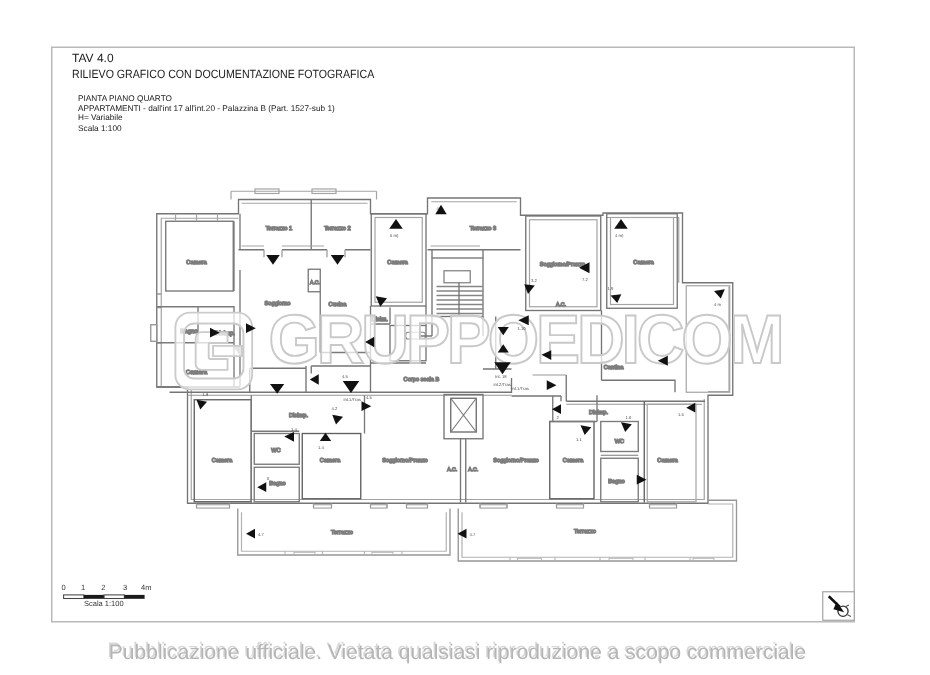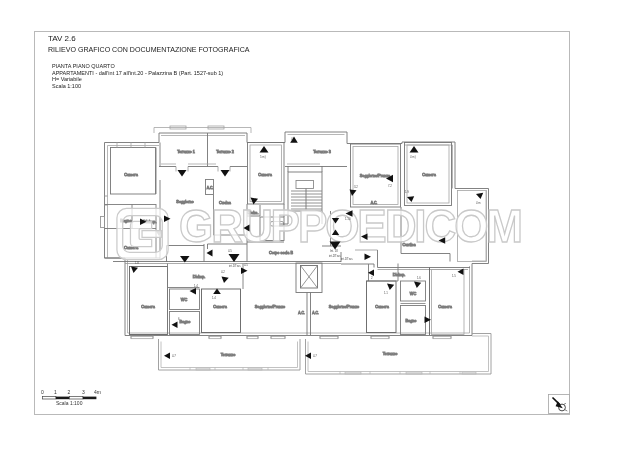--- a/index.html
+++ b/index.html
@@ -6,21 +6,21 @@
 body{width:620px;height:450px;font-family:"Liberation Sans",sans-serif;}
 .page{position:relative;width:620px;height:450px;overflow:hidden;background:#fff;}
 .abs{position:absolute;}
 </style>
 </head>
 <body>
 <div class="page">
 
 <div class="abs" style="left:34px;top:31px;width:534px;height:382px;border:1px solid #b9b9b9;"></div>
 
-<div class="abs" style="left:48px;top:34px;font-size:8px;color:#1a1a1a;">TAV 2.6</div>
+<div class="abs" style="left:48px;top:34px;font-size:8px;color:#1a1a1a;">TAV 4.0</div>
 
 <div class="abs" style="left:48px;top:45px;font-size:8px;color:#1a1a1a;transform:scaleX(0.885);transform-origin:left;white-space:nowrap;">RILIEVO GRAFICO CON DOCUMENTAZIONE FOTOGRAFICA</div>
 
 <div class="abs" style="left:52px;top:63px;font-size:5.5px;color:#1a1a1a;line-height:6.6px;">PIANTA PIANO QUARTO<br>APPARTAMENTI - dall'int 17 all'int.20 - Palazzina B (Part. 1527-sub 1)<br>H= Variabile<br>Scala 1:100</div>
 
 <svg class="abs" style="left:0;top:0;" width="620" height="450" viewBox="0 0 620 450">
 <g fill="none" stroke="#7d7d7d" stroke-width="0.9">
 
 <g>
 <path d="M104.5,258 L104.5,142.5 L159,142.5 L159,133 L247,133 L247,142.5 L285,142.5 L285,132 L347,132 L347,143.5 L402,143.5 L402,142 L455,142 L455,188.5 L488.5,188.5 L488.5,263.5 L472,263.5 L472,335.5 L125,335.5 L125,258 Z" stroke="#757575"></path>
@@ -429,14 +429,15 @@
 <div class="abs" style="left:56px;top:400px;font-size:5px;color:#333;">Scala 1:100</div>
 
 <svg class="abs" style="left:548px;top:394px;" width="22" height="20" viewBox="0 0 22 20">
 <rect x="0.5" y="0.5" width="21" height="19" fill="#fff" stroke="#a4a4a4" stroke-width="0.8"></rect>
 <circle cx="14" cy="13.5" r="3.4" fill="none" stroke="#333" stroke-width="0.9"></circle>
 <path d="M4.5 3.5 L11.8 10.6" stroke="#111" stroke-width="1.7" fill="none"></path>
 <path d="M9.8 7.2 L14.8 14.2 L7.6 12.2 Z" fill="#111" stroke="none"></path>
 <path d="M15.5 10.5 l2.4 -1.2 M17 15.8 l2.3 1.2" stroke="#555" stroke-width="0.7" fill="none"></path>
 </svg>
 
+<div class="abs" style="left:0;top:426px;width:610px;text-align:center;font-size:14px;color:#b5b5b5;text-shadow:1px 1px 0 #ffffff,-1px -1px 0 #d8d8d8;">Pubblicazione ufficiale. Vietata qualsiasi riproduzione a scopo commerciale</div>
 
 </div>
 
 </body></html>

